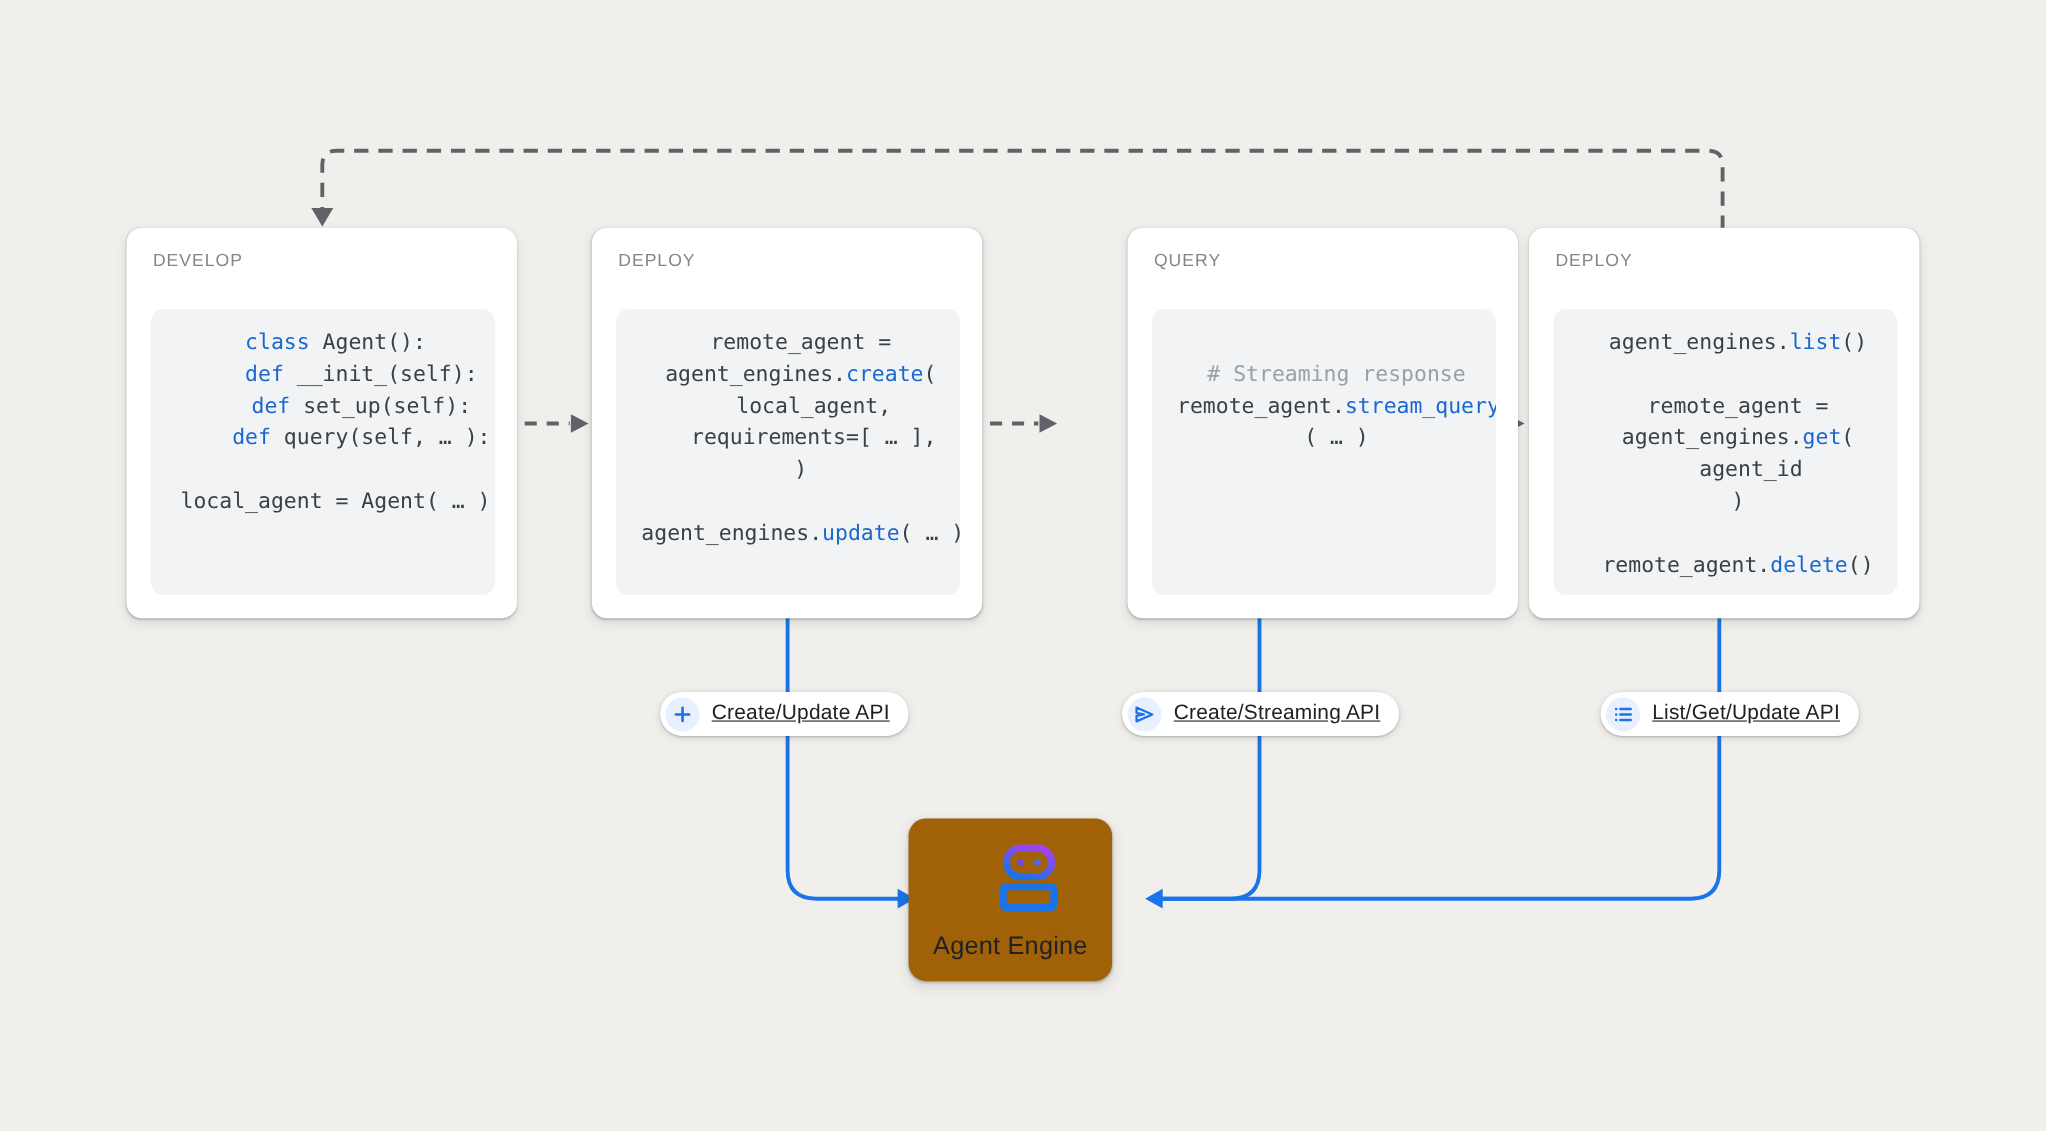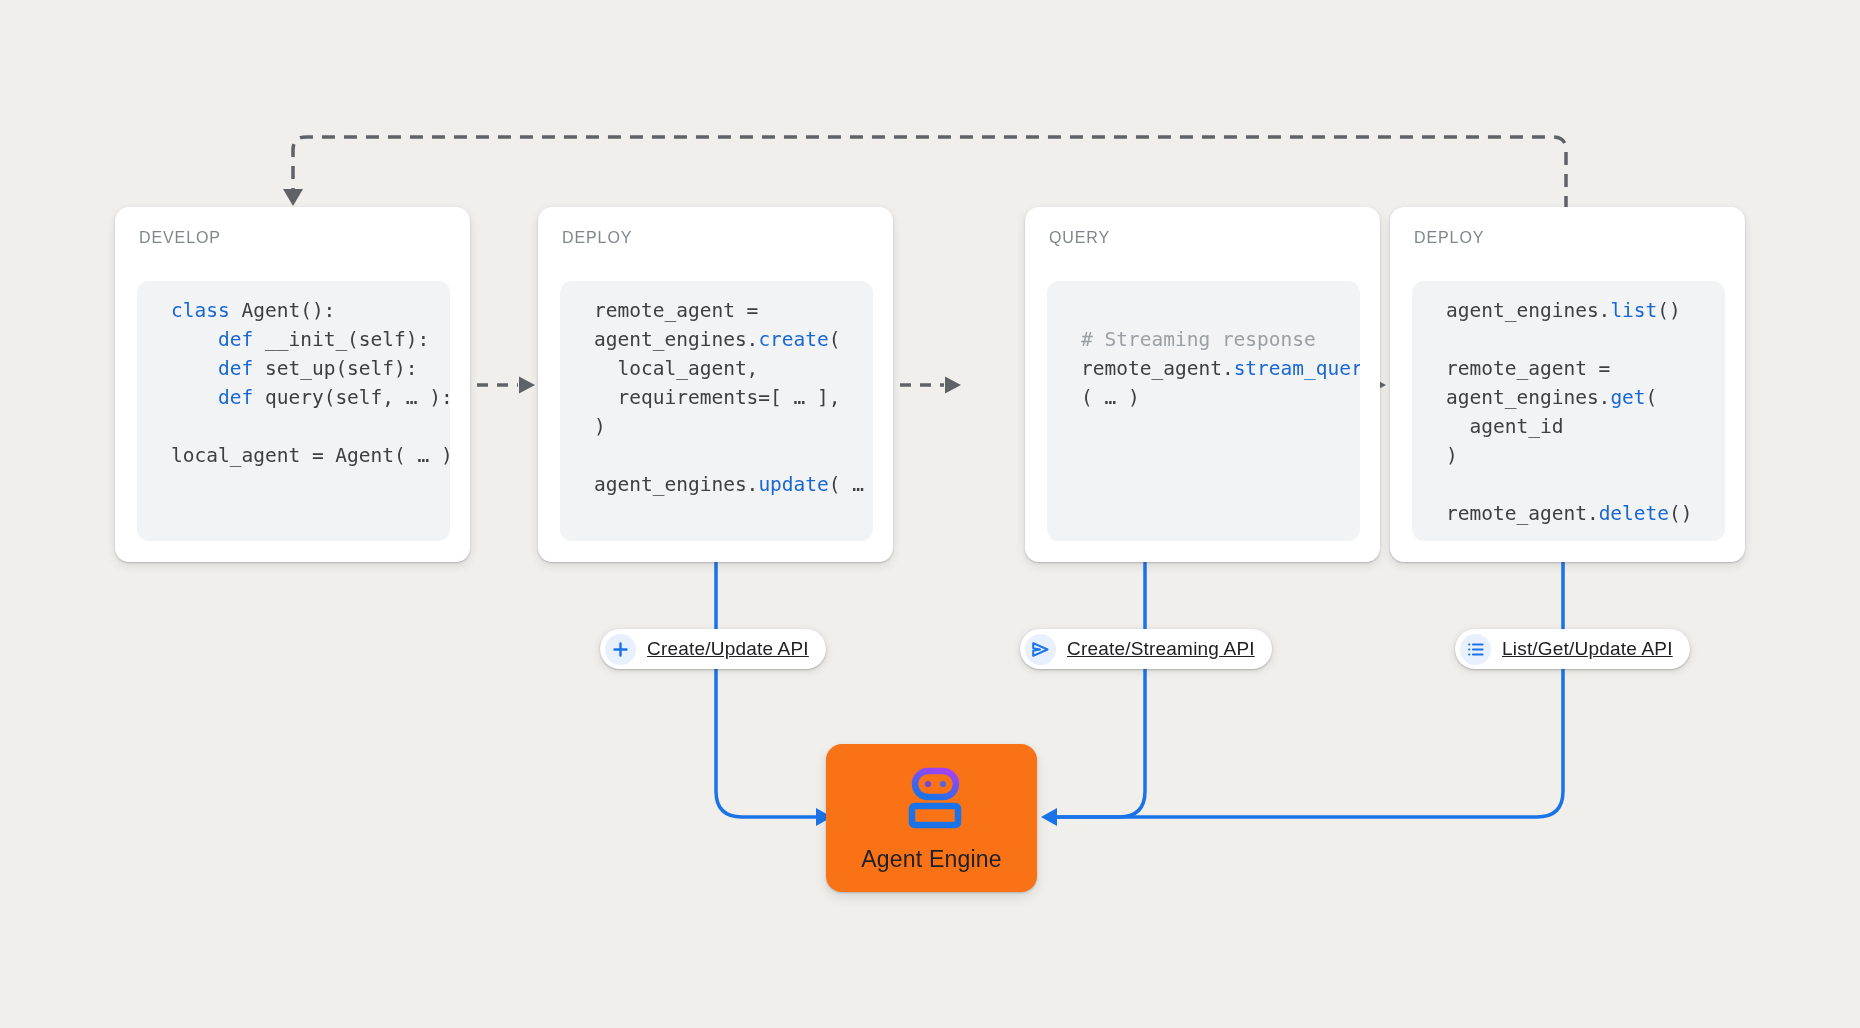--- a/index.html
+++ b/index.html
@@ -14,24 +14,25 @@
     background:#ffffff;border-radius:14px;z-index:2;
     box-shadow:0 1px 2px rgba(60,64,67,.28),0 4px 10px rgba(60,64,67,.12);
   }
   .card-title{
     position:absolute;left:24px;top:22px;
     font-size:16px;font-weight:400;letter-spacing:.9px;color:#80868b;
   }
   .codeblock{
     position:absolute;left:22px;right:20px;top:74px;bottom:21px;
     background:#f1f3f4;border-radius:12px;
-    padding:15px 0 0 34px;box-sizing:border-box;overflow:hidden;
+    padding:15px 0 0 23px;box-sizing:border-box;overflow:hidden;
     font-family:"DejaVu Sans Mono", monospace;
     font-size:19.5px;line-height:29px;color:#3c4043;
     white-space:pre;
+    text-align:center;
   }
   .cl{height:29px;}
   .cl .n{color:#3c4043;}
   .cl .b{color:#1967d2;}
   .cl .c{color:#9aa0a6;}
   .pill{
     position:absolute;top:629px;height:40px;z-index:3;
     background:#ffffff;border-radius:20px;
     box-shadow:0 1px 2px rgba(60,64,67,.3),0 2px 8px rgba(60,64,67,.15);
     display:flex;align-items:center;
@@ -41,22 +42,22 @@
     margin-left:5px;flex:0 0 auto;
     display:flex;align-items:center;justify-content:center;
   }
   .pill-label{
     margin-left:11px;margin-right:17px;
     font-size:19px;font-weight:500;color:#202124;letter-spacing:.2px;
     white-space:nowrap;
     text-decoration:underline;
   }
   .engine{
-    position:absolute;left:826px;top:744px;width:211px;height:148px;z-index:3;
-    background:#f97316;border-radius:16px;
+    position:absolute;left:826px;top:744px;width:185px;height:148px;z-index:3;
+    background:#a16207;border-radius:16px;
     box-shadow:0 1px 2px rgba(60,64,67,.28),0 5px 12px rgba(60,64,67,.14);
   }
   .engine-icon{position:absolute;left:73px;top:22px;}
   .engine-label{
     position:absolute;left:0;right:0;bottom:19px;text-align:center;
     font-size:23px;font-weight:500;color:#202124;letter-spacing:.2px;
   }
 </style>
 </head>
 <body>

